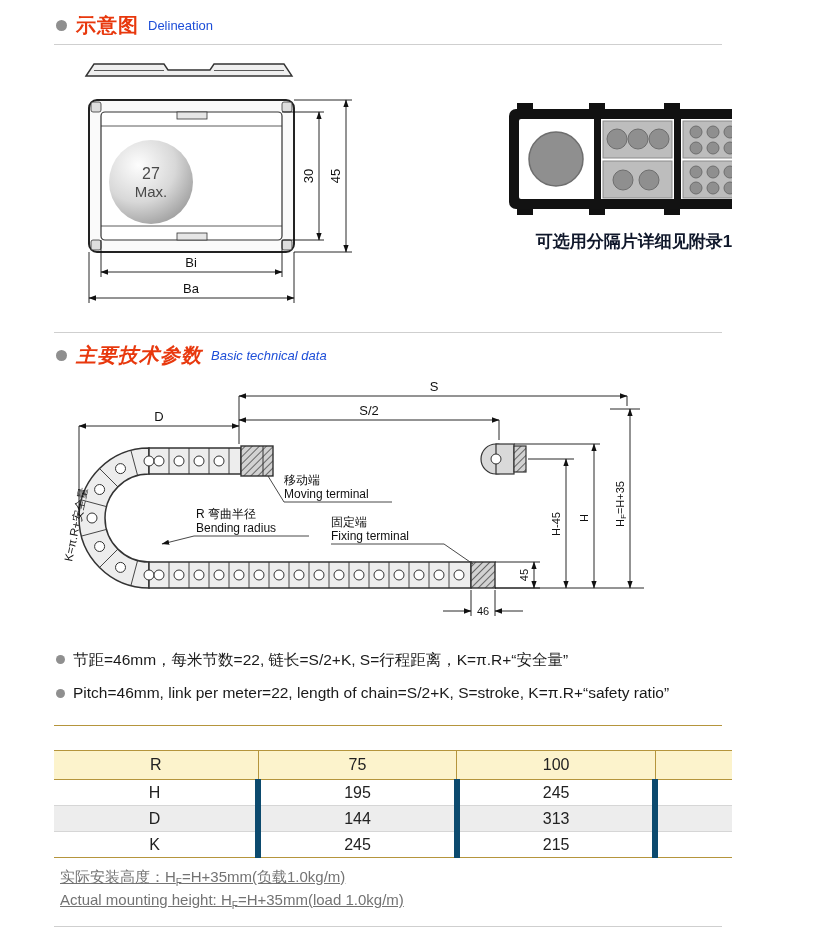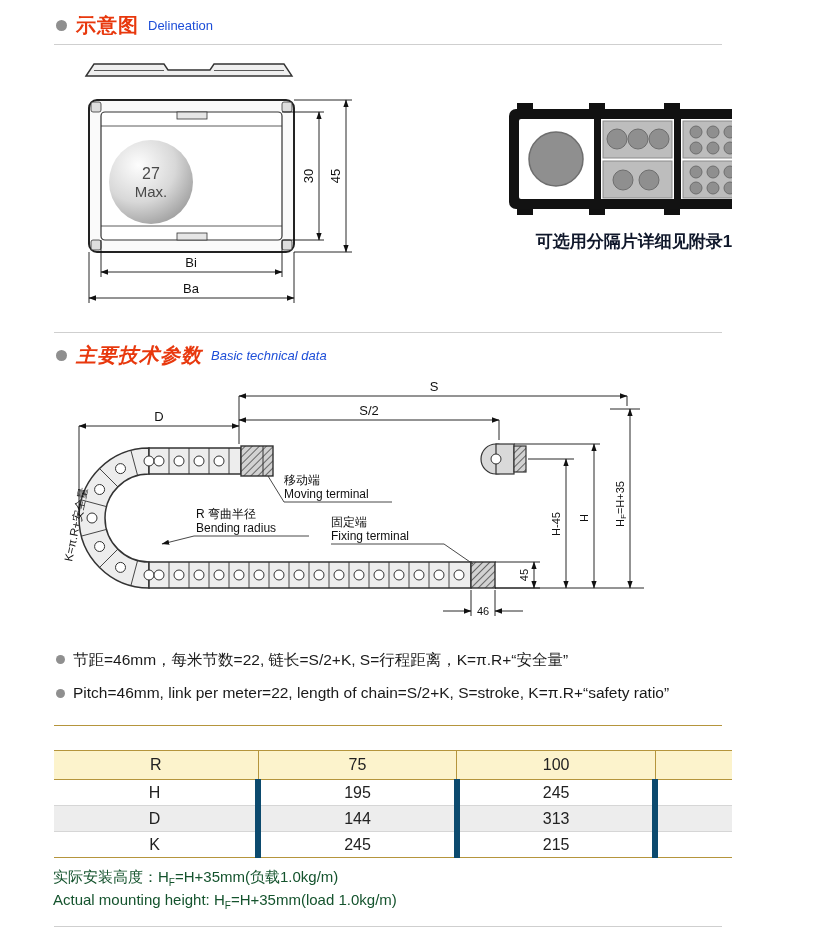--- a/index.html
+++ b/index.html
@@ -18,21 +18,21 @@
                font-size:16px;color:#222;border-bottom:1px solid #b5953c;}
   table.params td{text-align:center;padding:0;height:25px;border-left:6px solid #0c4a6e;}
   table.params td:first-child{border-left:none;}
   table.params tr.r-head td{background:#fcf3cc;height:28px;border-top:1px solid #b5953c;
                border-bottom:1px solid #b5953c;border-left:1px solid #b5953c;}
   table.params tr.r-head td:first-child{border-left:none;}
   table.params tr.row-d td{background:#ededed;}
   table.params tr td{border-bottom:1px solid #d6d6d6;}
   table.params tr:last-child td{border-bottom:none;}
   .col-label{width:25.5%;} .colv{width:24.8%;}
-  .footer-line{position:absolute;left:9px;font-size:15px;color:#14532d;}
+  .footer-line{position:absolute;left:16px;font-size:15px;color:#737373;text-decoration:underline;}
   .footer-line sub{font-size:10px;}
   svg text{font-family:"Liberation Sans","DejaVu Sans",sans-serif;}
 </style>
 </head>
 <body>
 
 <div class="page">
 
   <svg width="0" height="0" style="position:absolute">
     <defs>

